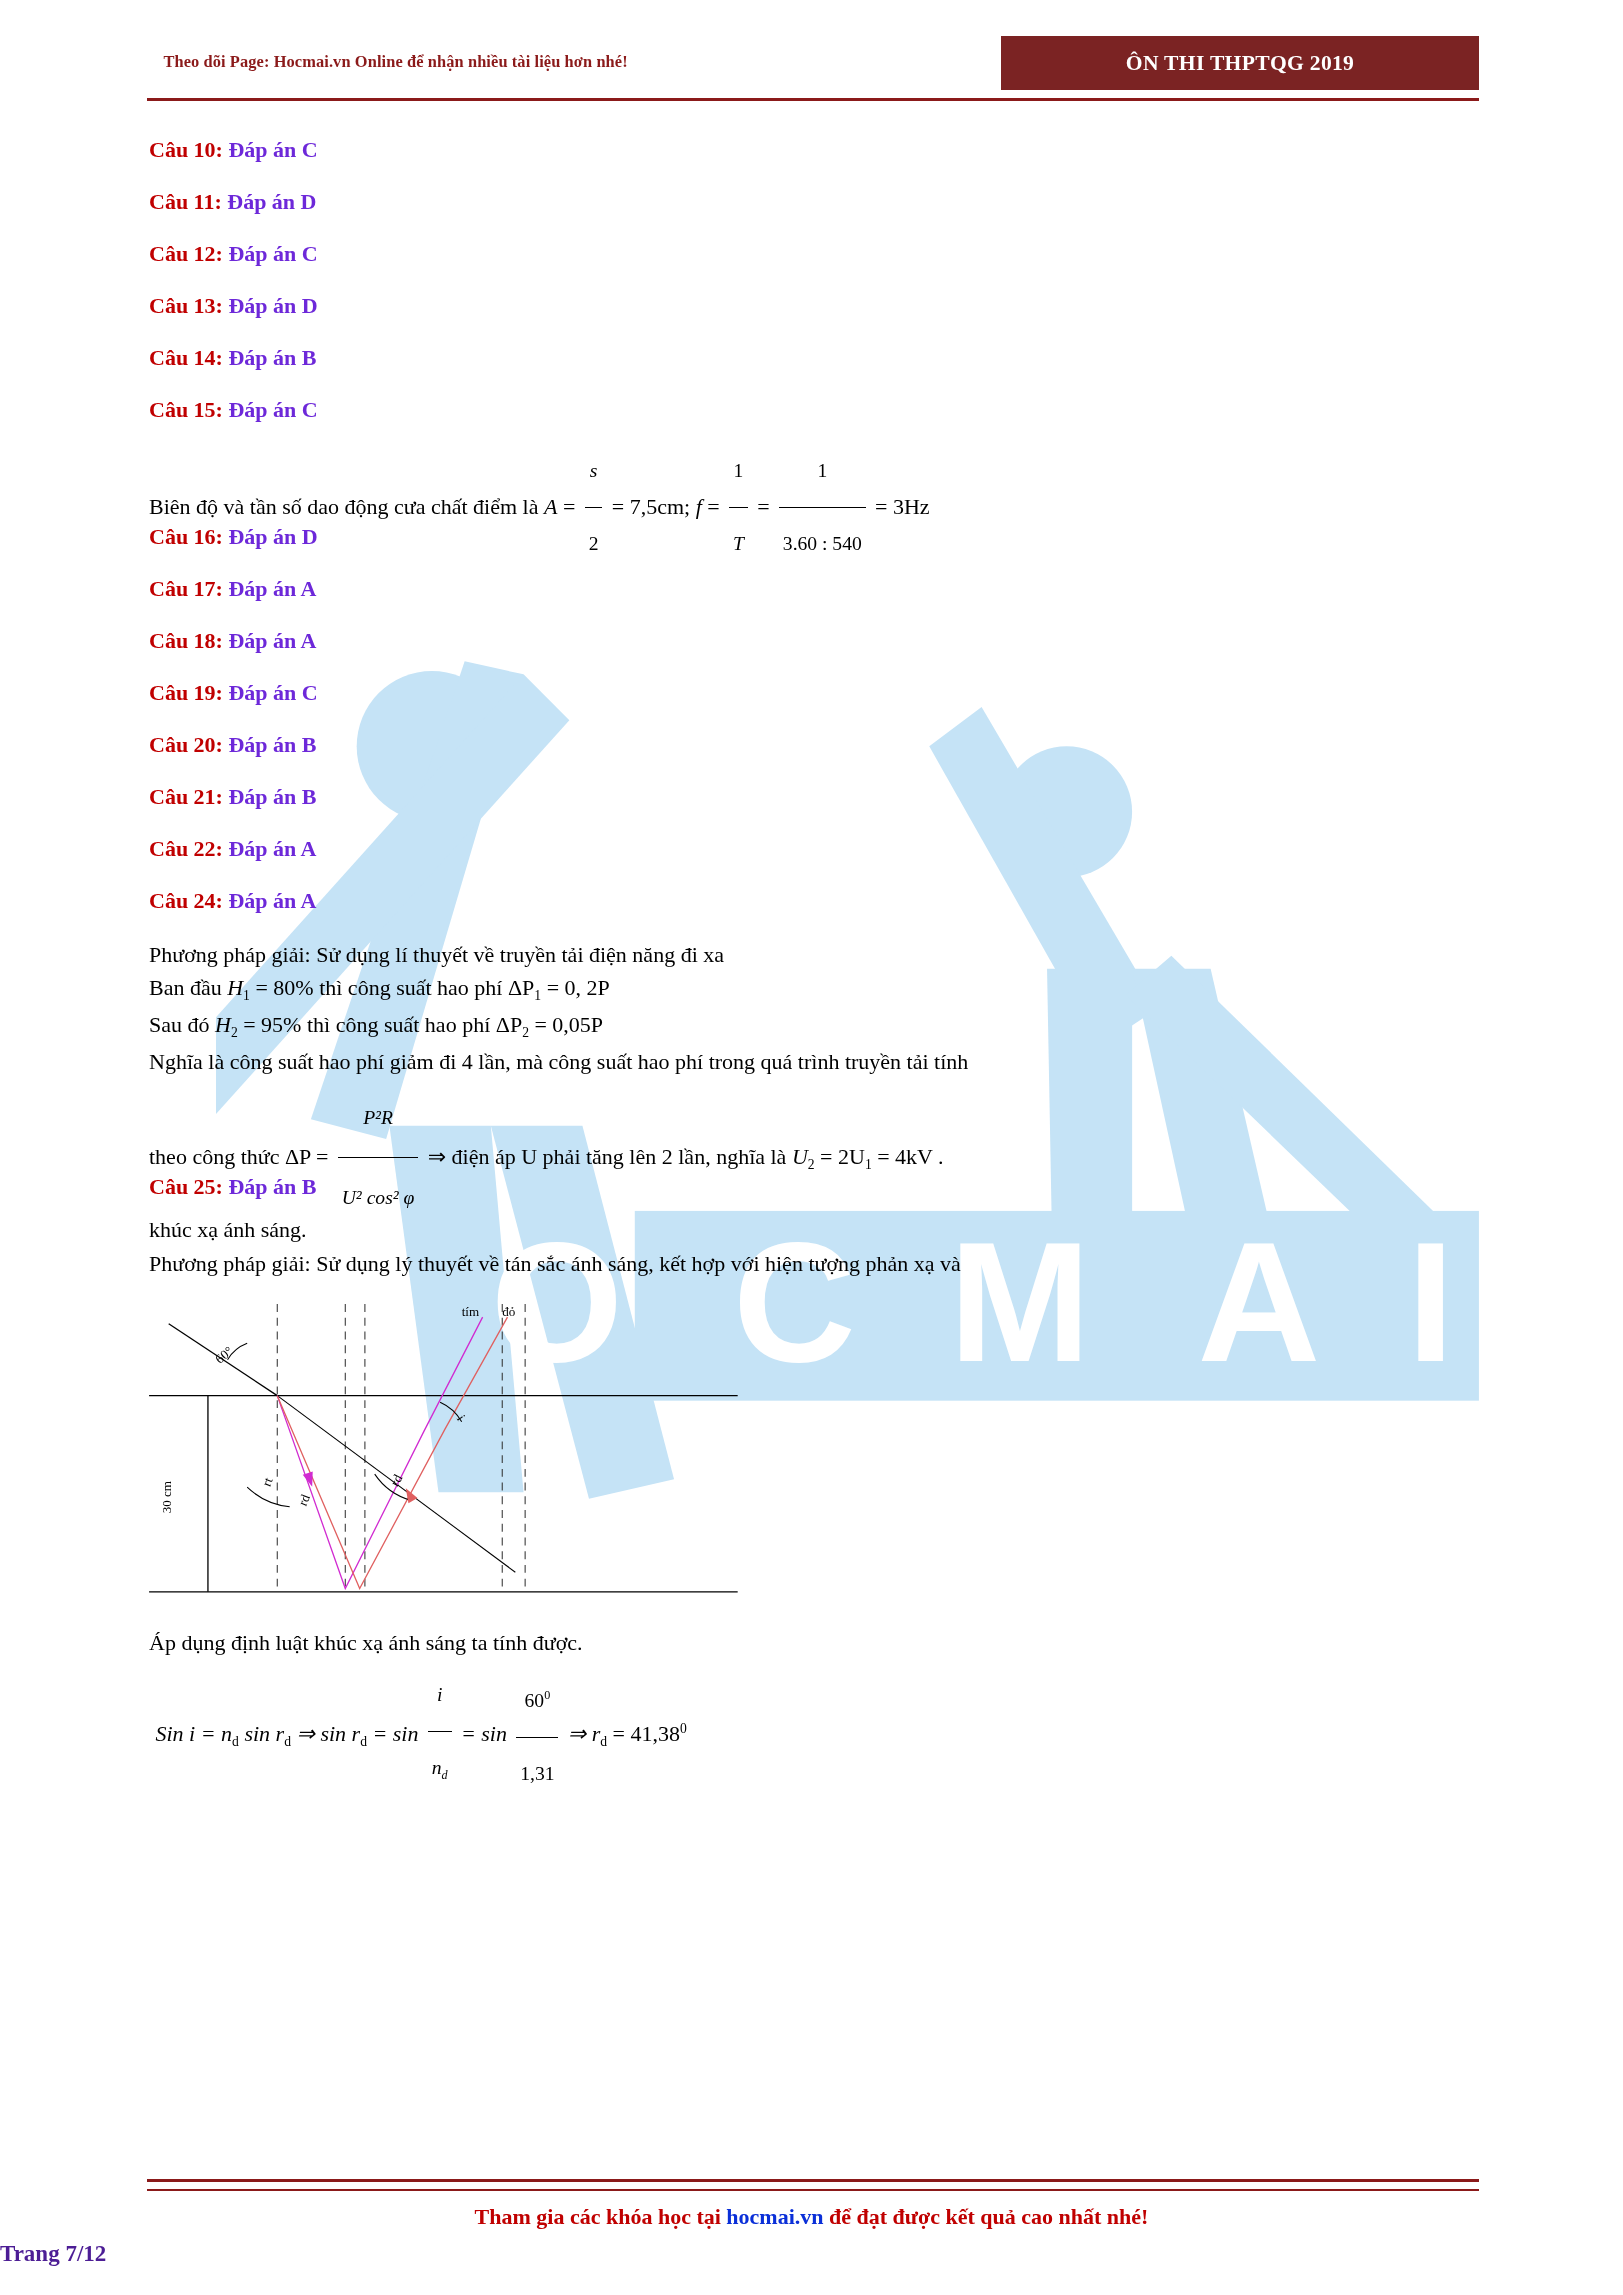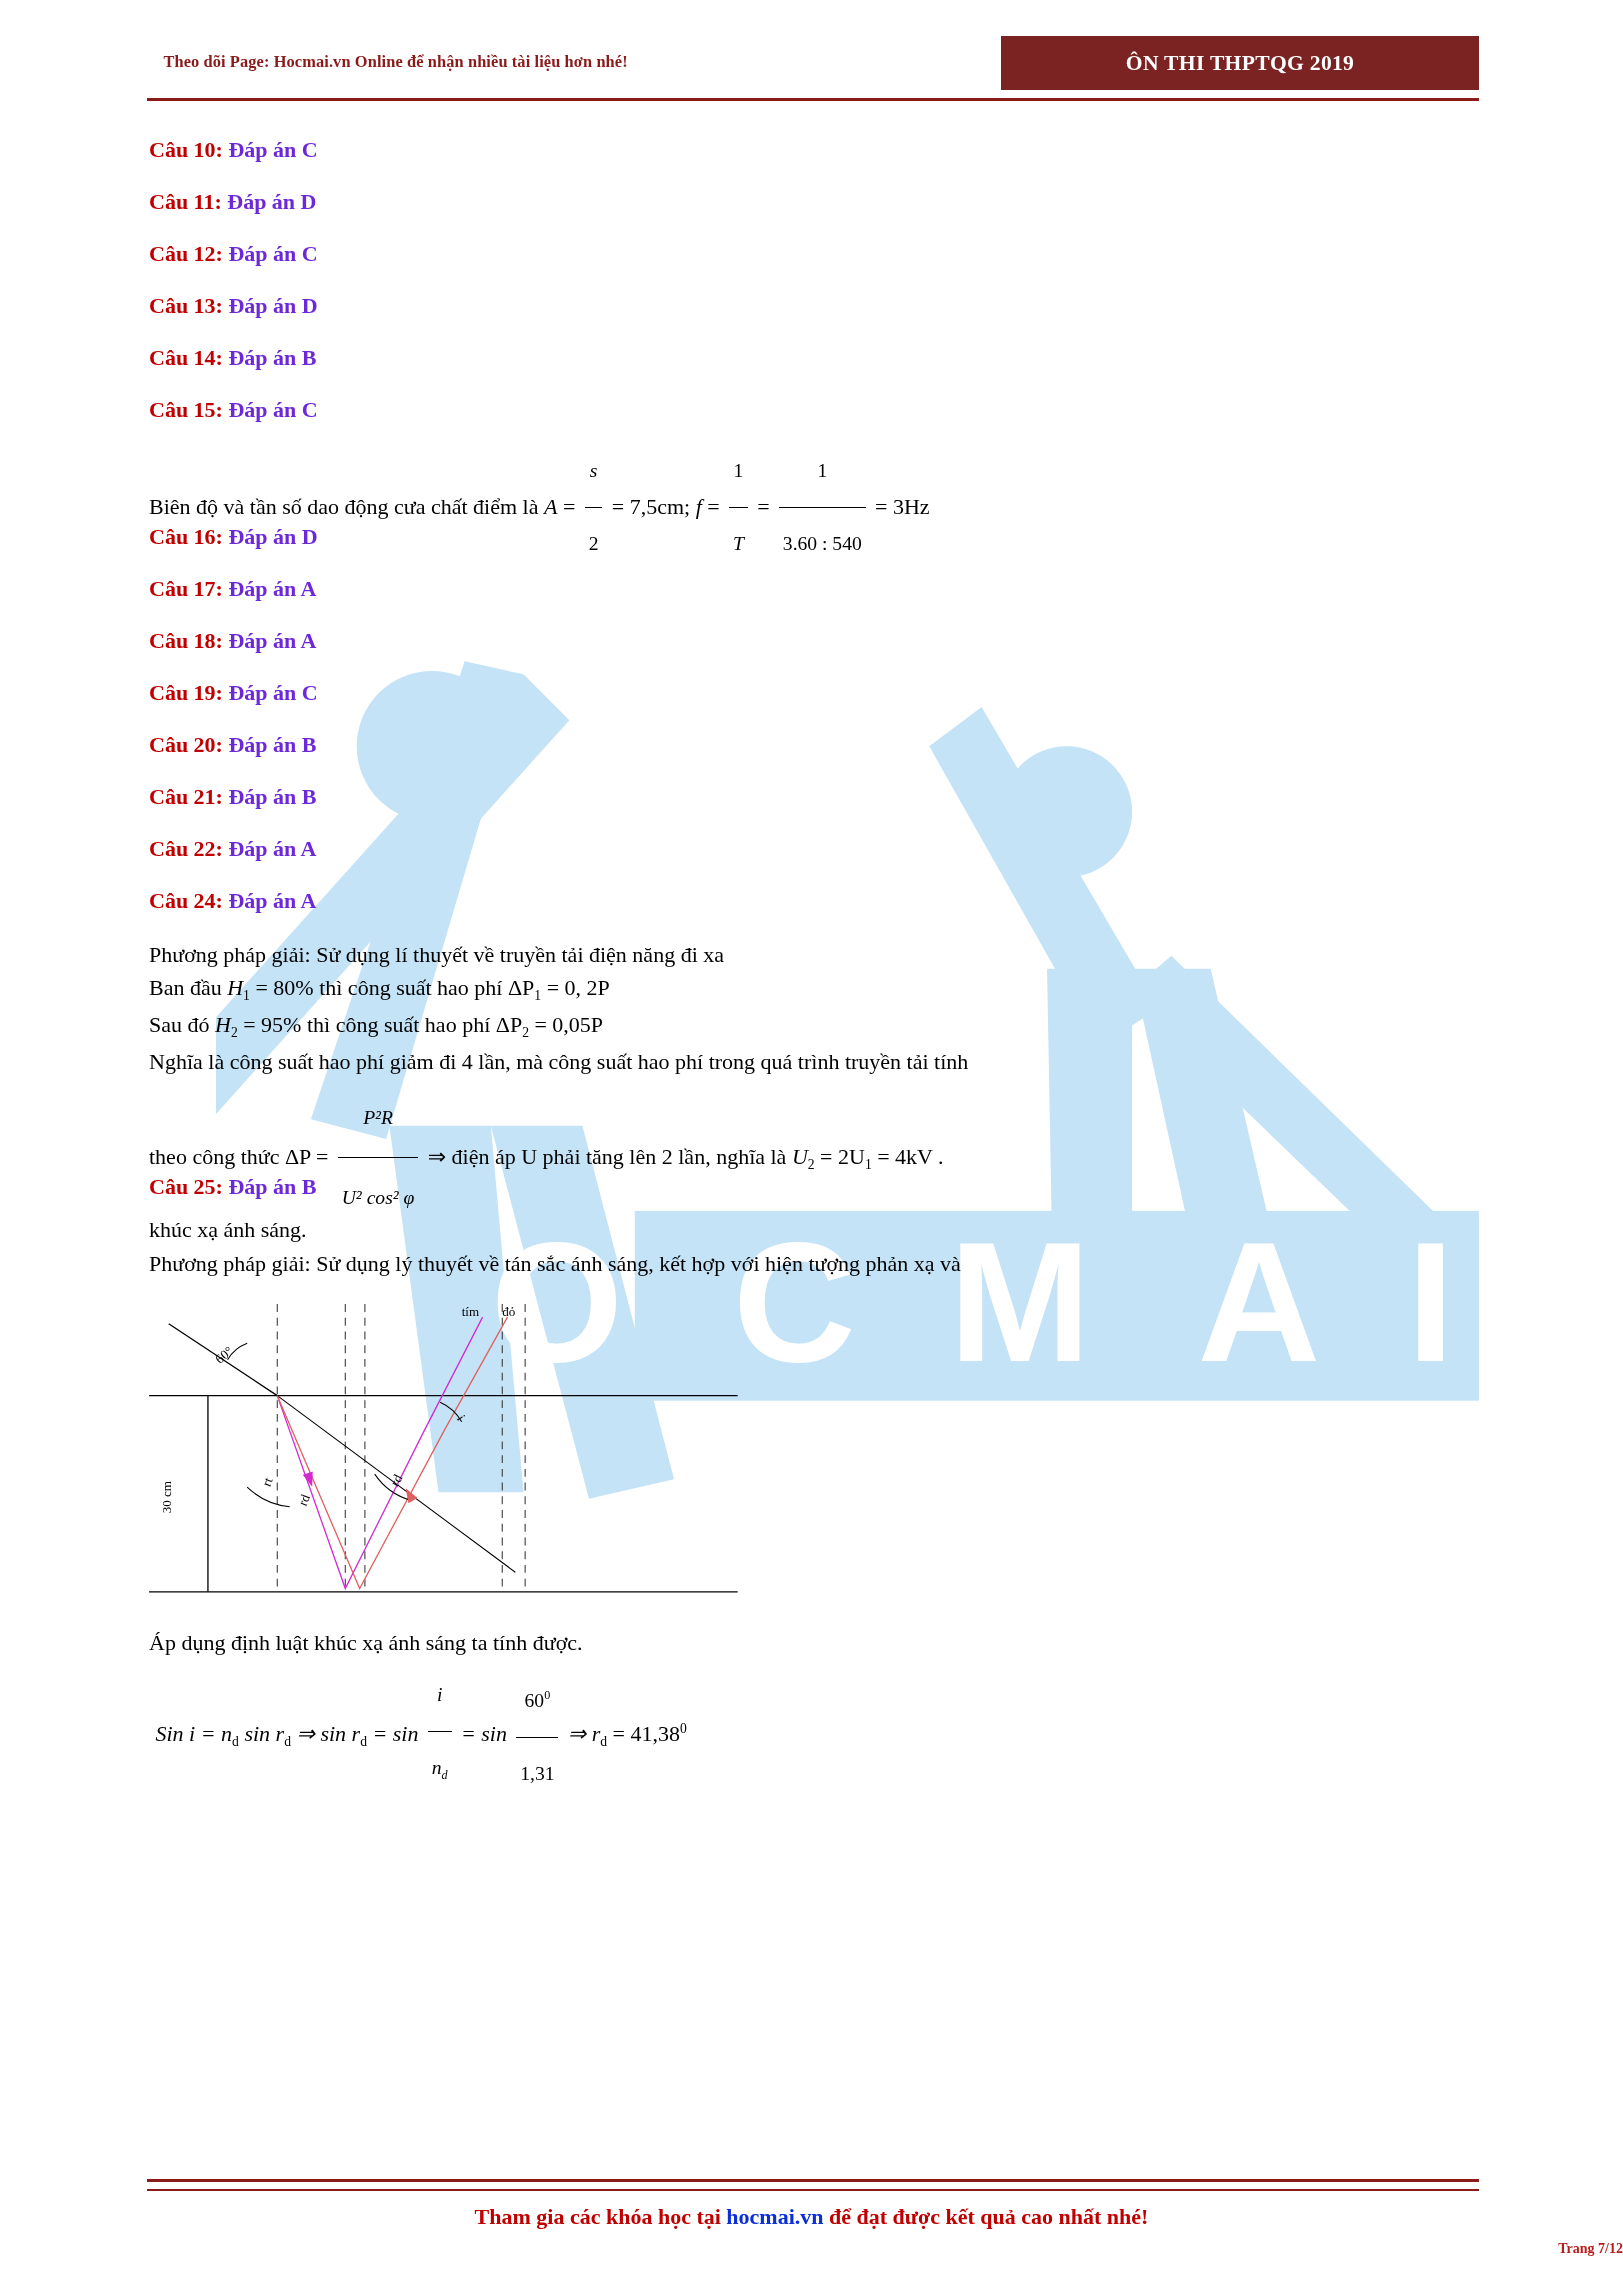--- a/index.html
+++ b/index.html
@@ -137,24 +137,24 @@
     font-size: 22px;
     font-weight: bold;
     color: #c00000;
     z-index: 3;
   }
   .footer-text .link { color: #0a2fd8; text-decoration: none; }
   .footer-page {
     position: absolute;
     left: 0; top: 2241px;
     width: 1623px;
-    text-align: right;
-    font-size: 14px;
-    font-weight: bold;
-    color: #b91c1c;
+    text-align: left;
+    font-size: 23px;
+    font-weight: bold;
+    color: #4c1d95;
     z-index: 3;
   }
 </style>
 </head>
 <body>
 
 <div class="page">
 
   <div class="watermark">
     <svg width="1276" height="1047" viewBox="0 0 1950 1600" xmlns="http://www.w3.org/2000/svg">

